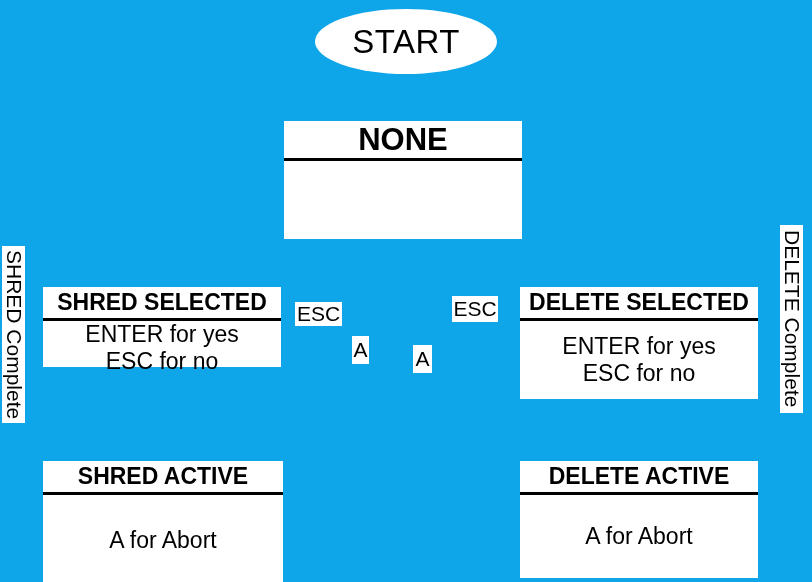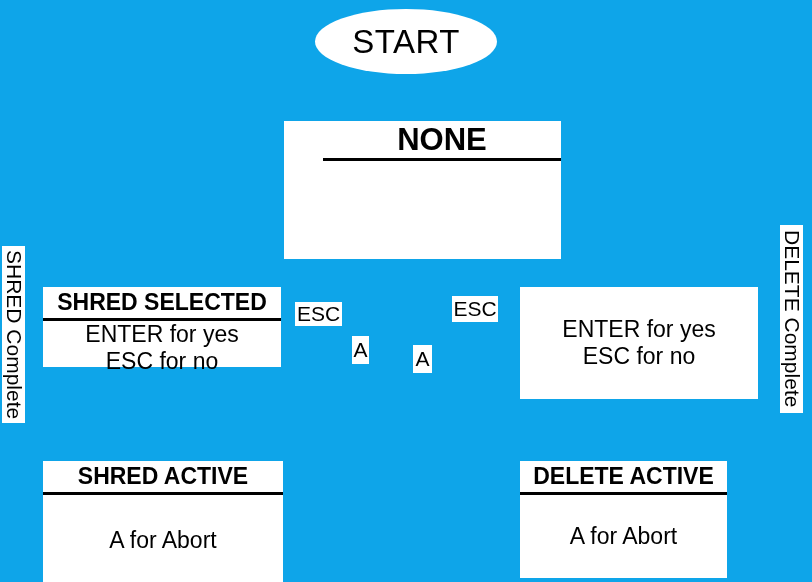--- a/index.html
+++ b/index.html
@@ -19,26 +19,26 @@
   }
   .node-title {
     flex:0 0 auto; font-weight:bold; border-bottom:3px solid #000000;
     display:flex; align-items:center; justify-content:center;
   }
   .node-body {
     flex:1 1 auto; display:flex; flex-direction:column;
     align-items:center; justify-content:center;
     font-size:23px; line-height:27px; text-align:center;
   }
-  #node-none            { left:284px; top:121px; width:238px; height:138px;padding-left:39px; }
+  #node-none            { left:284px; top:121px; width:238px; height:118px; }
   #node-none .node-title{ height:37px; font-size:31px; }
   #node-shred-selected  { left:43px;  top:287px; width:238px; height:80px; }
   #node-delete-selected { left:520px; top:287px; width:238px; height:112px; }
   #node-shred-active    { left:43px;  top:461px; width:240px; height:125px; }
-  #node-delete-active   { left:520px; top:461px; width:207px; height:117px; }
+  #node-delete-active   { left:520px; top:461px; width:238px; height:117px; }
   .small-title { height:31px; font-size:23px; }
   .edge-label {
     position:absolute; background:#ffffff;
     display:flex; align-items:center; justify-content:center;
     font-size:21px;
   }
   #esc-left  { left:295px; top:302px; width:47px; height:24px; }
   #esc-right { left:452px; top:296px; width:46px; height:26px; }
   #a-left    { left:352px; top:336px; width:17px; height:28px; }
   #a-right   { left:413px; top:345px; width:19px; height:28px; }
@@ -66,20 +66,21 @@
 
   <div class="node" id="node-shred-selected">
     <div class="node-title small-title">SHRED SELECTED</div>
     <div class="node-body">
       <div>ENTER for yes</div>
       <div>ESC for no</div>
     </div>
   </div>
 
   <div class="node" id="node-delete-selected">
+    <div class="node-title small-title">DELETE SELECTED</div>
     <div class="node-body">
       <div>ENTER for yes</div>
       <div>ESC for no</div>
     </div>
   </div>
 
   <div class="node" id="node-shred-active">
     <div class="node-title small-title">SHRED ACTIVE</div>
     <div class="node-body">
       <div>A for Abort</div>

